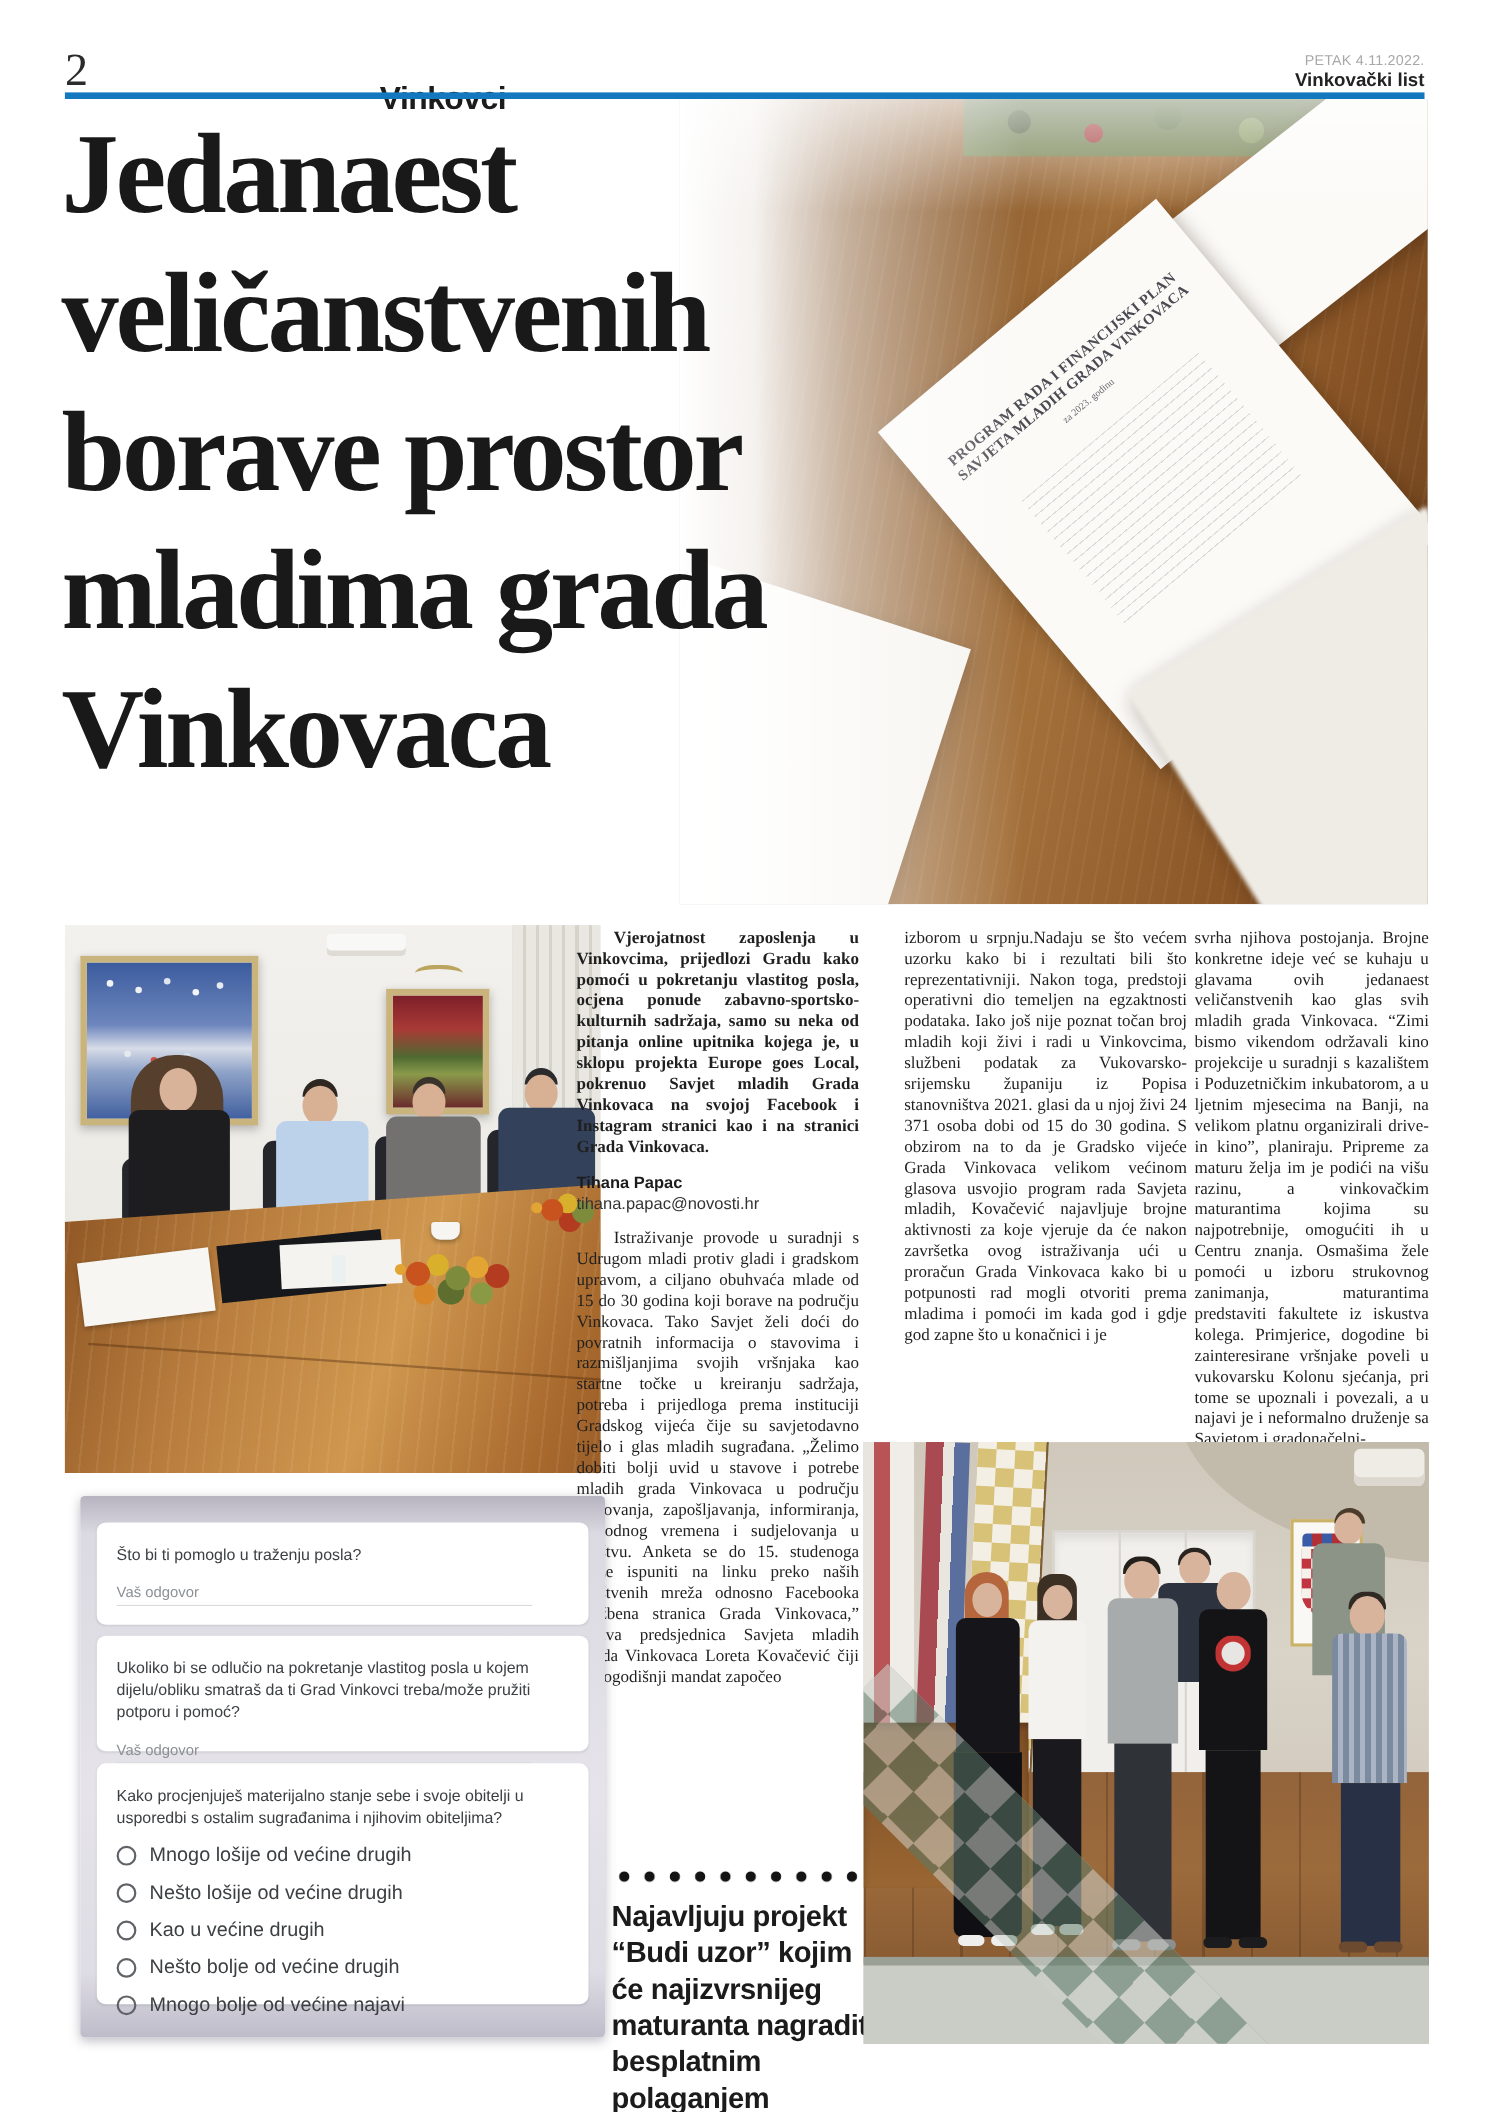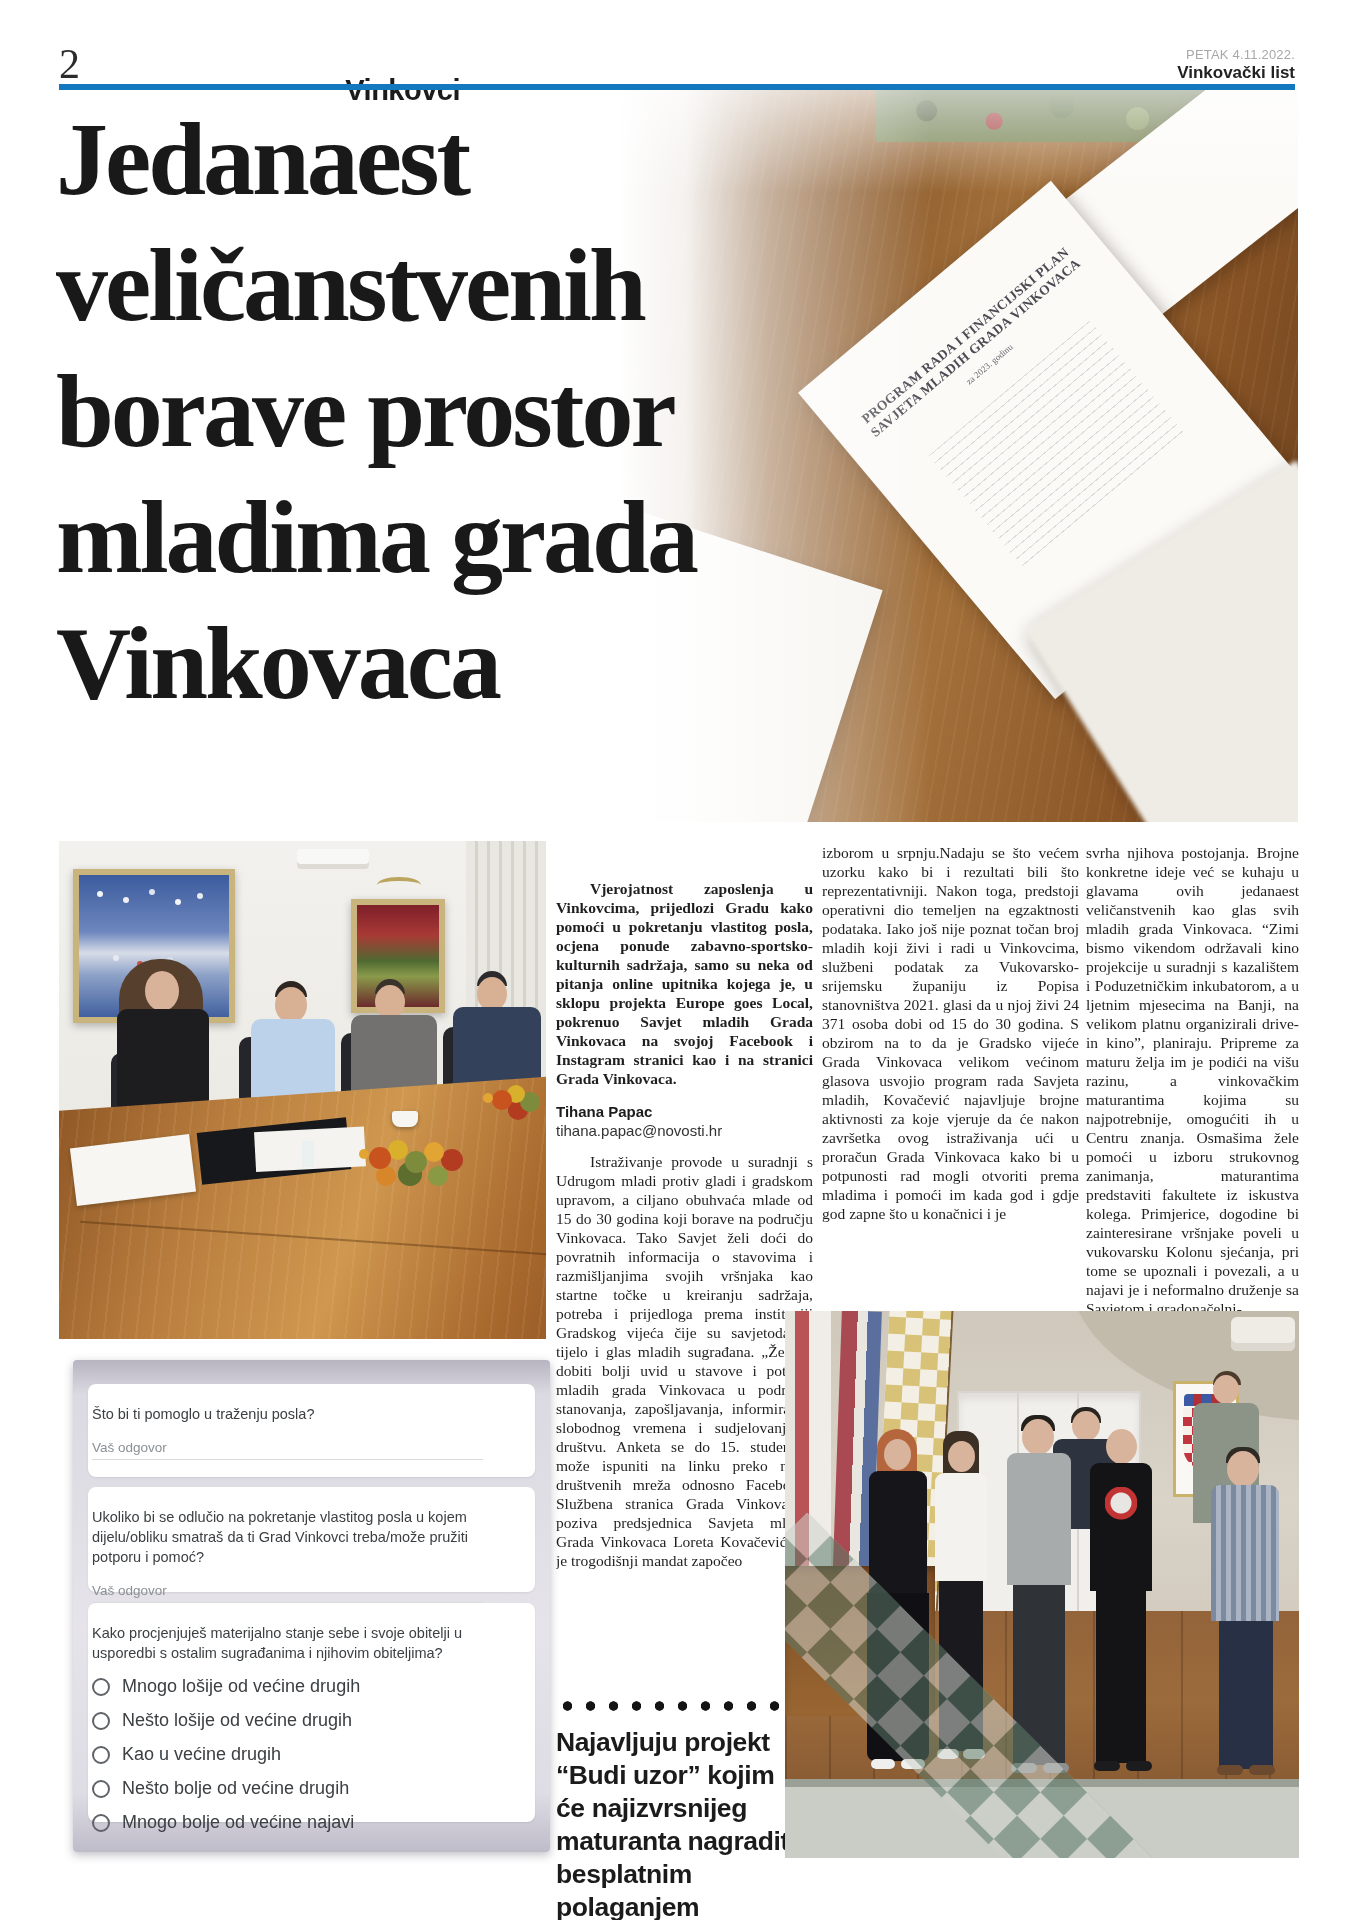--- a/index.html
+++ b/index.html
@@ -46,21 +46,21 @@
             display:flex;flex-direction:column;align-items:center;padding-top:56px;box-sizing:border-box;}
   #doc-main .t1{font-family:"Liberation Serif",serif;font-size:13.5px;letter-spacing:.4px;color:#4a4a52;font-weight:600;}
   #doc-main .t2{font-size:9px;color:#6a6a72;margin-top:8px;}
   #doc-main .bodylines{width:210px;height:150px;margin-top:26px;
       background:repeating-linear-gradient(to bottom,rgba(60,60,70,.16) 0 1px,transparent 1px 9px);}
   #doc-sheet{left:-40px;top:452px;width:260px;height:330px;transform:rotate(18deg);background:#f6f4ef;}
   #doc-blur{left:470px;top:430px;width:320px;height:330px;transform:rotate(-32deg);background:#efece6;filter:blur(2px);}
 
   
   .col{font-size:15.5px;line-height:19px;text-align:justify;color:#1f1f1f;overflow:hidden;}
-  #col1{left:556px;top:843px;width:257px;height:862px;margin-top:36px;}
+  #col1{left:524px;top:843px;width:257px;height:862px;}
   #col2{left:822px;top:843px;width:257px;height:468px;}
   #col3{left:1086px;top:843px;width:213px;height:470px;}
   .lead{font-weight:700;text-indent:34px;}
   .indent{text-indent:34px;}
   #author{margin:14px 0 12px 0;font-family:"Liberation Sans",sans-serif;font-size:15px;line-height:19px;text-align:left;}
   #author .name{font-weight:700;color:#1c1c1c;}
   #author .mail{color:#333;}
 
   
   #dots{left:556px;top:1700px;width:254px;height:12px;
@@ -114,21 +114,21 @@
   #glass1{left:243px;top:300px;width:12px;height:26px;background:#e9eef0;opacity:.85;position:absolute;border-radius:2px;}
   .flowers{position:absolute;width:10px;height:10px;border-radius:50%;background:#e2a433;}
   #flow1{left:300px;top:308px;box-shadow:16px 4px 0 6px #c9531f,34px -4px 0 5px #d8b02c,52px 8px 0 6px #7d8c3c,70px -2px 0 5px #e2a433,88px 6px 0 6px #b23b20,46px 20px 0 7px #5d6e2e,22px 22px 0 5px #d8862a,74px 22px 0 5px #8a9a44;}
   #flow2{left:424px;top:252px;box-shadow:14px 2px 0 5px #c9531f,28px -4px 0 4px #d8b02c,42px 4px 0 5px #7d8c3c,30px 12px 0 5px #b23b20;}
 
   
   #form-shot{left:73px;top:1360px;width:477px;height:492px;border-radius:4px;overflow:hidden;
      background:linear-gradient(180deg,#b7b4c1 0%,#dbd9e1 7%,#e6e4ea 55%,#dedce4 88%,#bfbcca 100%);
      box-shadow:0 3px 10px rgba(70,70,90,.35);font-family:"Liberation Sans",sans-serif;}
   .fcard{position:absolute;left:15px;width:447px;background:#ffffff;border-radius:8px;box-sizing:border-box;
-     padding:20px 18px 0 4px;box-shadow:0 1px 2px rgba(0,0,0,.08);}
+     padding:20px 18px 0 18px;box-shadow:0 1px 2px rgba(0,0,0,.08);}
   #fcard1{top:24px;height:93px;}
   #fcard2{top:127px;height:105px;}
   #fcard3{top:243px;height:219px;}
   .fq{font-size:14.5px;color:#3c4043;line-height:20px;}
   .fans{margin-top:16px;font-size:13.5px;color:#8b9095;border-bottom:1px solid #d9dbdf;width:92%;padding-bottom:4px;}
   .fopt{display:flex;align-items:center;margin-top:13px;}
   .radio{width:14px;height:14px;border:2px solid #5f6368;border-radius:50%;flex:0 0 auto;}
   .flabel{margin-left:12px;font-size:18px;color:#3c4043;}
 
   

